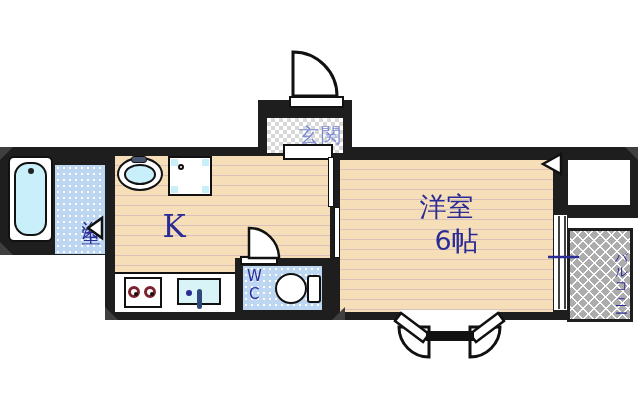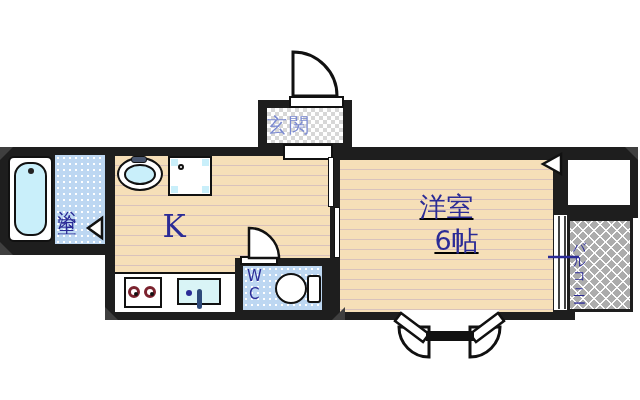--- a/index.html
+++ b/index.html
@@ -13,21 +13,21 @@
   .abs{position:absolute;box-sizing:border-box;}
   .wall{background:var(--wall);}
   .floor{background:repeating-linear-gradient(180deg,var(--floor) 0px,var(--floor) 9px,var(--floor-stripe) 9px,var(--floor-stripe) 10px);}
   .waterdots{background-color:var(--water-blue);
      background-image:radial-gradient(#ffffff 1px,transparent 1.3px);background-size:6px 6px;}
   .checker{background:repeating-conic-gradient(#D7D7D7 0% 25%,#ffffff 0% 50%);background-size:8px 8px;}
   .crosshatch{background-color:var(--balcony-gray);
      background-image:repeating-linear-gradient(45deg,rgba(255,255,255,.95) 0 1.4px,transparent 1.4px 8px),
                       repeating-linear-gradient(-45deg,rgba(255,255,255,.95) 0 1.4px,transparent 1.4px 8px);}
   .navy{color:var(--label-navy);}
-  .lbl{display:flex;align-items:center;justify-content:flex-start;}
+  .lbl{display:flex;align-items:center;justify-content:flex-end;margin-top:10px;}
   .vtext{writing-mode:vertical-rl;text-orientation:mixed;}
   svg{position:absolute;left:0;top:0;pointer-events:none;}
   .navy-stroke{stroke:var(--label-navy);}
 </style>
 </head>
 <body>
 
 <div id="plan">
 
   <div class="abs wall" style="left:0;top:147;width:120px;height:108px;top:147px;"></div>
@@ -86,21 +86,21 @@
   <div class="abs checker lbl" style="left:267px;top:108px;width:76px;height:35px;">
     <span style="color:var(--entrance-label);font-size:20px;letter-spacing:2px;">玄関</span>
   </div>
   <div class="abs" style="left:289px;top:96px;width:55px;height:12px;background:#fff;border:2px solid #111;"></div>
   <div class="abs" style="left:283px;top:144px;width:50px;height:16px;background:#fff;border:2px solid #111;"></div>
 
   <div class="abs" style="left:328px;top:157px;width:6px;height:50px;background:#fff;border:1px solid #111;"></div>
   <div class="abs" style="left:334px;top:207px;width:6px;height:51px;background:#fff;border:1px solid #111;"></div>
 
   <div class="abs floor" style="left:340px;top:160px;width:213px;height:152px;"></div>
-  <div class="abs" style="left:340px;top:190px;width:213px;text-align:center;line-height:1.25;text-decoration:underline;">
+  <div class="abs" style="left:340px;top:190px;width:213px;text-align:center;line-height:1.25;">
     <div class="navy" style="font-size:27px;">洋室</div>
     <div class="navy" style="font-size:27px;padding-left:20px;">6帖</div>
   </div>
 
 
   <div class="abs crosshatch lbl" style="left:567px;top:218px;width:66px;height:94px;border:3px solid var(--wall);">
     <span class="navy vtext" style="font-size:13px;letter-spacing:1px;">バルコニー</span>
   </div>
 
   <svg width="640" height="400" viewBox="0 0 640 400">

